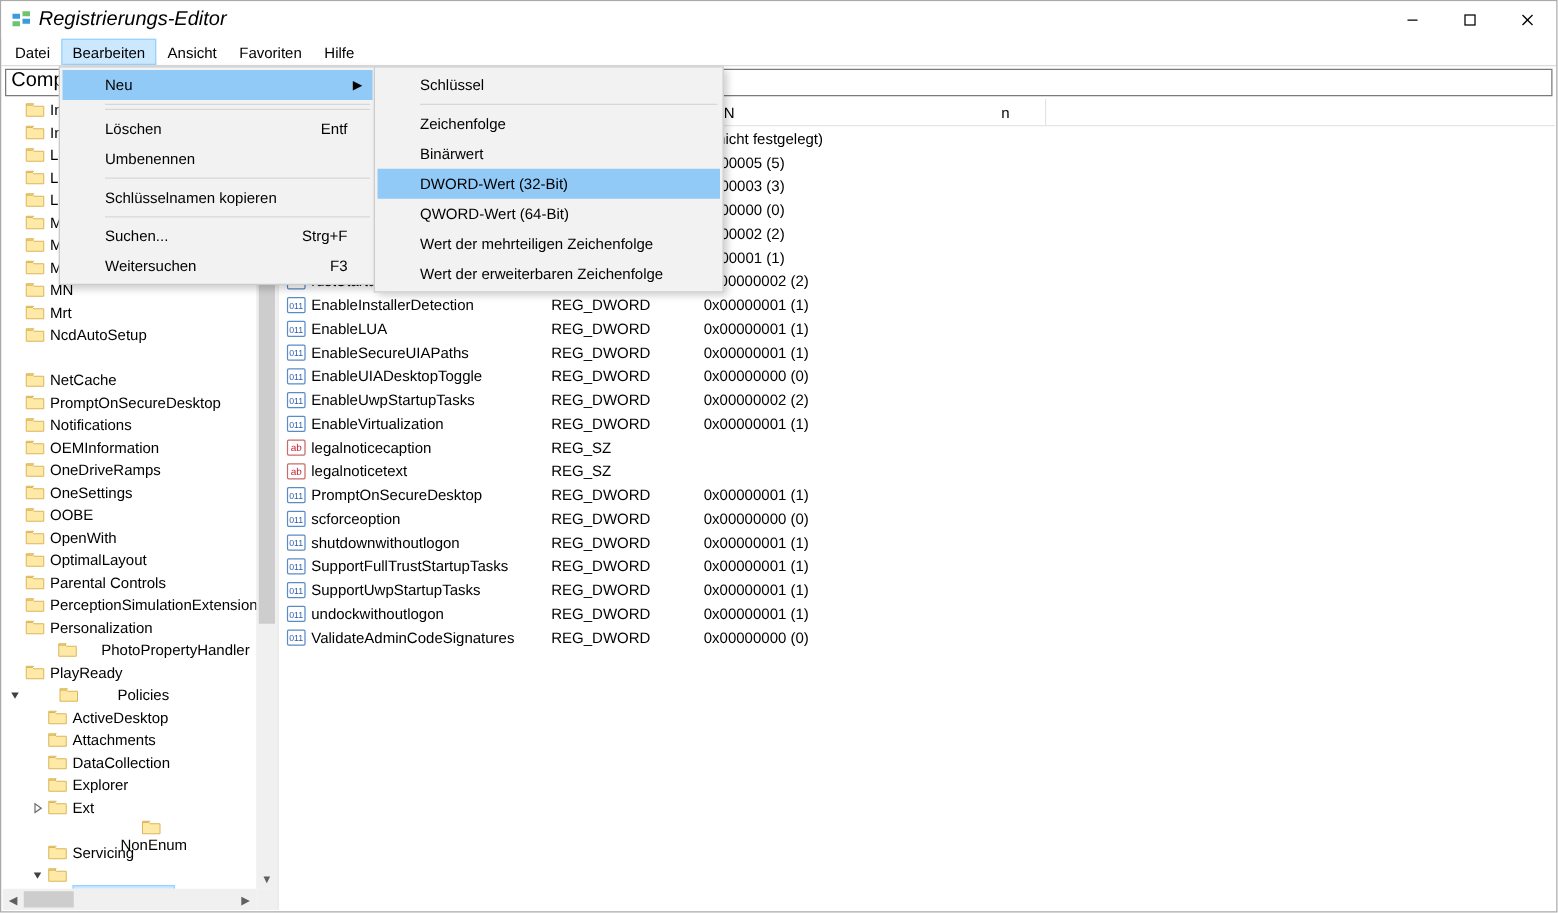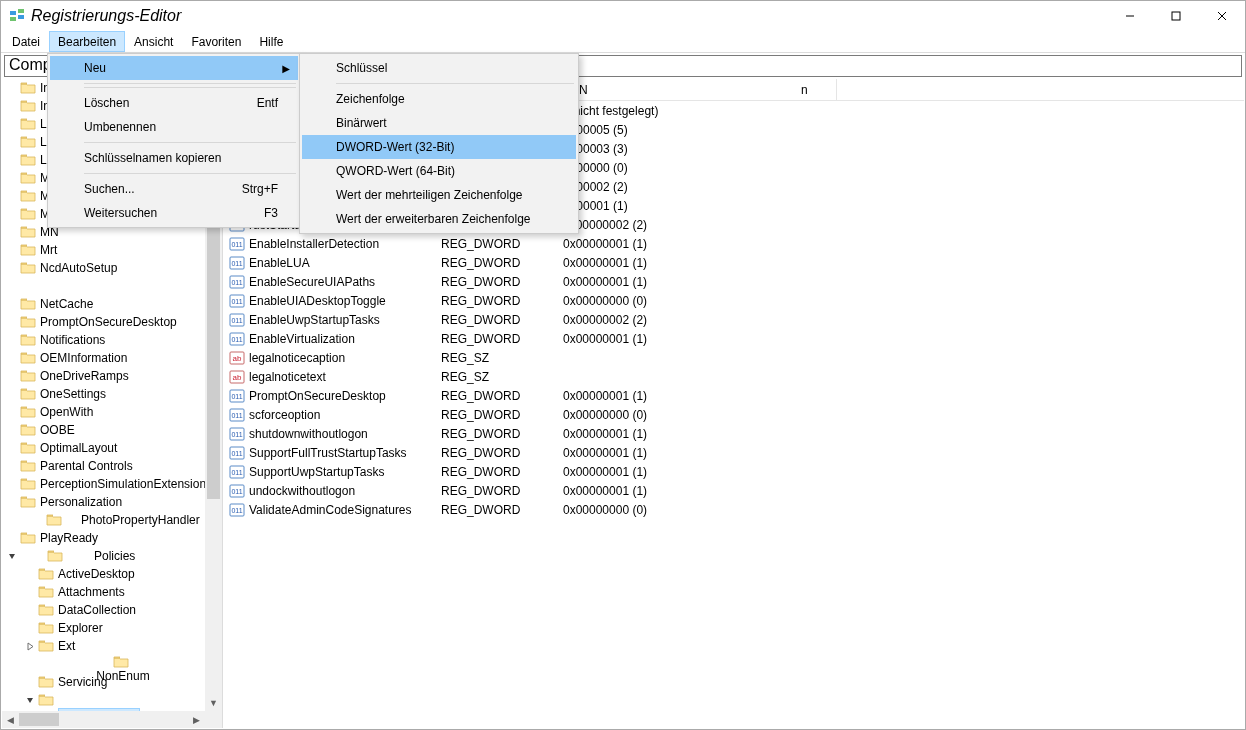--- a/index.html
+++ b/index.html
@@ -437,31 +437,31 @@
           <span class="label">OneSettings</span>
         </div>
         <div class="tree-row" style="padding-left: 4px;">
           <span class="expander"></span>
           <span class="folder-icon">
             <svg viewBox="0 0 16 14">
               <path d="M1 3 L6 3 L7 4 L15 4 L15 12 L1 12 Z" fill="#ffe9a6" stroke="#d9b65a" stroke-width="0.8"></path>
               <path d="M1 3 L6 3 L7 2 L1 2 Z" fill="#ffe08a" stroke="#d9b65a" stroke-width="0.8"></path>
             </svg>
           </span>
+          <span class="label">OOBE</span>
+        </div>
+        <div class="tree-row" style="padding-left: 4px;">
+          <span class="expander"></span>
+          <span class="folder-icon">
+            <svg viewBox="0 0 16 14">
+              <path d="M1 3 L6 3 L7 4 L15 4 L15 12 L1 12 Z" fill="#ffe9a6" stroke="#d9b65a" stroke-width="0.8"></path>
+              <path d="M1 3 L6 3 L7 2 L1 2 Z" fill="#ffe08a" stroke="#d9b65a" stroke-width="0.8"></path>
+            </svg>
+          </span>
           <span class="label">OpenWith</span>
-        </div>
-        <div class="tree-row" style="padding-left: 4px;">
-          <span class="expander"></span>
-          <span class="folder-icon">
-            <svg viewBox="0 0 16 14">
-              <path d="M1 3 L6 3 L7 4 L15 4 L15 12 L1 12 Z" fill="#ffe9a6" stroke="#d9b65a" stroke-width="0.8"></path>
-              <path d="M1 3 L6 3 L7 2 L1 2 Z" fill="#ffe08a" stroke="#d9b65a" stroke-width="0.8"></path>
-            </svg>
-          </span>
-          <span class="label">OOBE</span>
         </div>
         <div class="tree-row" style="padding-left: 4px;">
           <span class="expander"></span>
           <span class="folder-icon">
             <svg viewBox="0 0 16 14">
               <path d="M1 3 L6 3 L7 4 L15 4 L15 12 L1 12 Z" fill="#ffe9a6" stroke="#d9b65a" stroke-width="0.8"></path>
               <path d="M1 3 L6 3 L7 2 L1 2 Z" fill="#ffe08a" stroke="#d9b65a" stroke-width="0.8"></path>
             </svg>
           </span>
           <span class="label">OptimalLayout</span>

